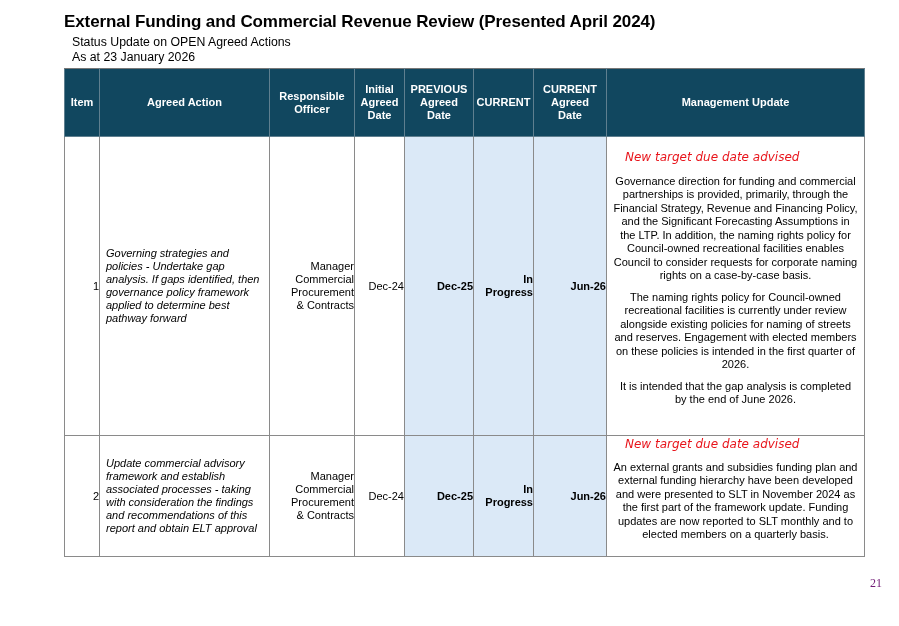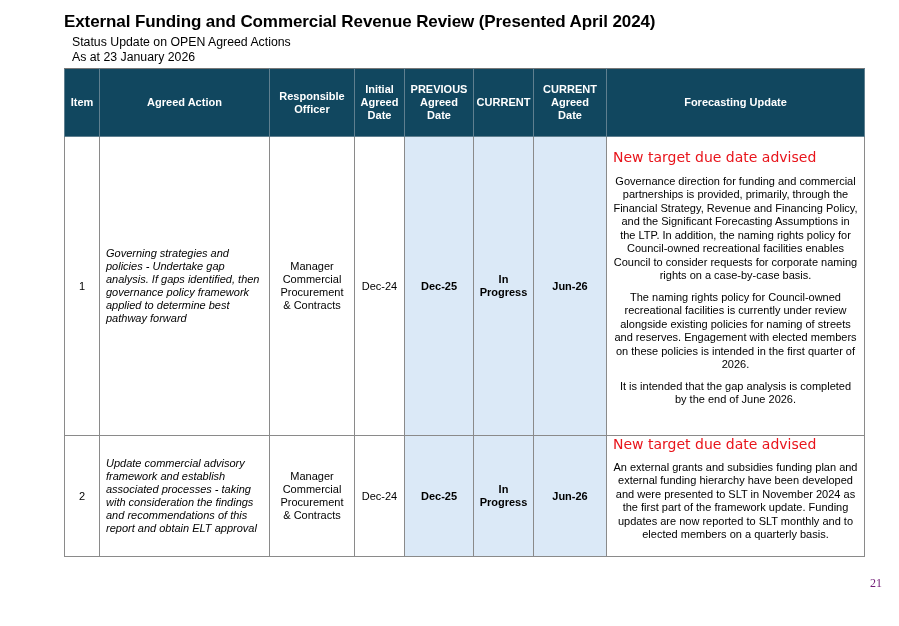--- a/index.html
+++ b/index.html
@@ -4,27 +4,27 @@
   <style>
     html, body { margin: 0; padding: 0; background: #ffffff; }
     body { width: 899px; height: 626px; position: relative; overflow: hidden; font-family: "Liberation Sans", sans-serif; color: #000; }
     .title { position: absolute; left: 64px; top: 12px; font-size: 17px; font-weight: bold; letter-spacing: -0.1px; white-space: nowrap; }
     .subtitle { position: absolute; left: 72px; font-size: 12.3px; white-space: nowrap; }
     .sub1 { top: 35px; }
     .sub2 { top: 50px; }
     table.actions { position: absolute; left: 64px; top: 68px; width: 800px; border-collapse: collapse; table-layout: fixed; font-size: 11px; }
     table.actions th, table.actions td { border: 1px solid #8a8a8a; padding: 0; }
     table.actions thead th { background: #11475f; color: #ffffff; font-weight: bold; text-align: center; vertical-align: middle; height: 67px; line-height: 13px; border-color: #5f7f8f; border-top-color: #777; }
-    table.actions tbody td { vertical-align: middle; text-align: center; }
+    table.actions tbody td { vertical-align: middle; text-align: right; }
     .hl { background: #dbe9f7; }
     td.action { text-align: left !important; padding-left: 6px !important; padding-right: 4px !important; line-height: 13px; font-style: italic; }
     td.officer { line-height: 13px; }
     td.bold { font-weight: bold; }
     td.update { text-align: left !important; vertical-align: top !important; padding: 8px 6px 5px 6px !important; line-height: 13.5px; }
-    .note { color: #e8141b; font-family: "DejaVu Sans", sans-serif; font-size: 14px; margin: 6px 0 10px 0; }
+    .note { color: #e8141b; font-style: italic; font-family: "DejaVu Sans", sans-serif; font-size: 12px; margin: 6px 0 10px 12px; }
     .para { margin: 0 0 8px 0; text-align: center; }
     tr.row1 td { height: 285px; }
     tr.row2 td { height: 113px; }
     tr.row2 td.update { padding-top: 2px !important; }
     tr.row2 .note { margin-top: 0; margin-bottom: 9px; }
     .page-number { position: absolute; left: 870px; top: 576px; font-family: "Liberation Serif", serif; font-size: 12px; color: #701a75; }
   </style>
 </head>
 <body>
 
@@ -45,21 +45,21 @@
   </colgroup>
   <thead>
     <tr>
       <th>Item</th>
       <th>Agreed Action</th>
       <th><span style="display:inline-block;width:70px;">Responsible Officer</span></th>
       <th><span style="display:inline-block;width:40px;">Initial Agreed Date</span></th>
       <th><span style="display:inline-block;width:60px;">PREVIOUS Agreed Date</span></th>
       <th>CURRENT</th>
       <th><span style="display:inline-block;width:60px;text-align:center;">CURRENT Agreed Date</span></th>
-      <th>Forecasting Update</th>
+      <th>Management Update</th>
     </tr>
   </thead>
   <tbody>
     <tr class="row1">
       <td>1</td>
       <td class="action">Governing strategies and policies - Undertake gap analysis. If gaps identified, then governance policy framework applied to determine best pathway forward</td>
       <td class="officer"><span style="display:inline-block;width:72px;">Manager Commercial Procurement &amp; Contracts</span></td>
       <td>Dec-24</td>
       <td class="hl bold">Dec-25</td>
       <td class="hl bold"><span style="display:inline-block;width:50px;line-height:13px;">In Progress</span></td>

